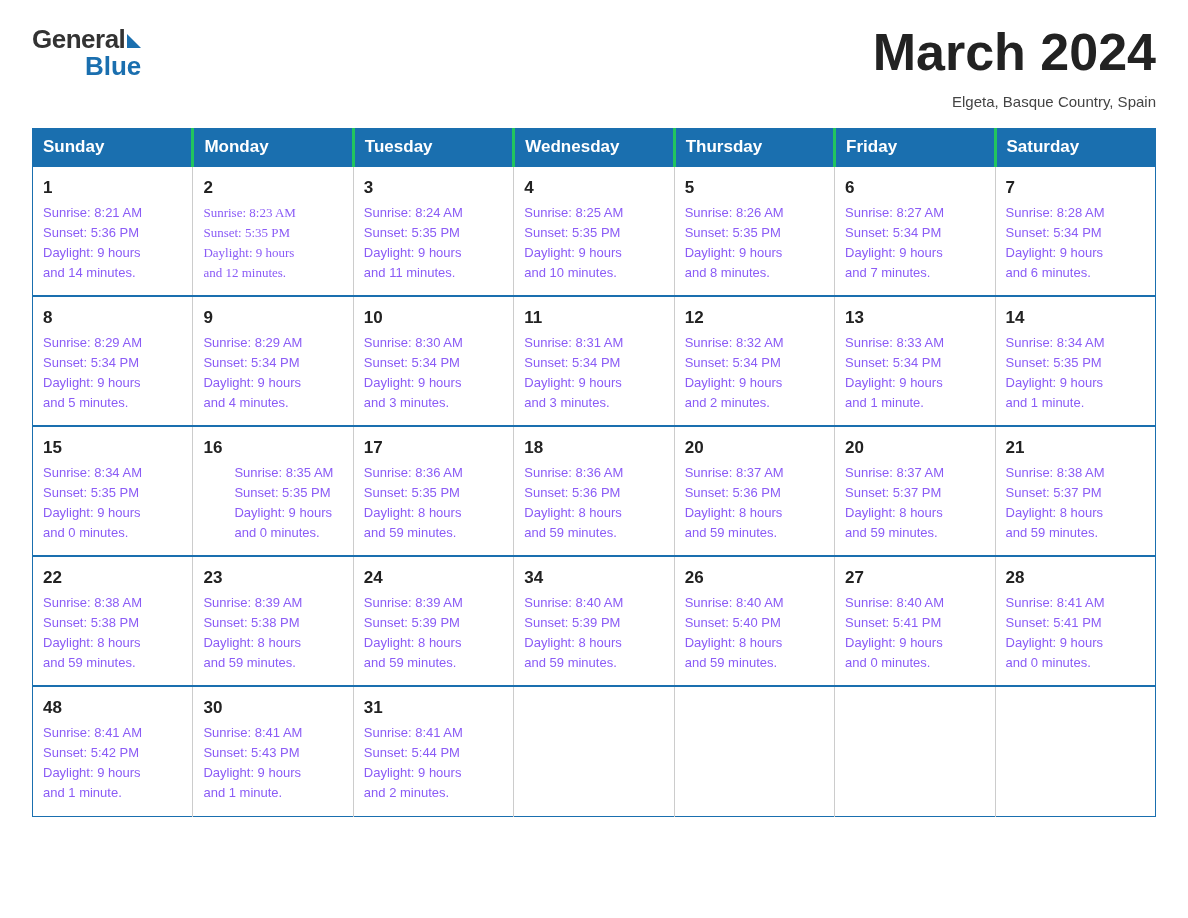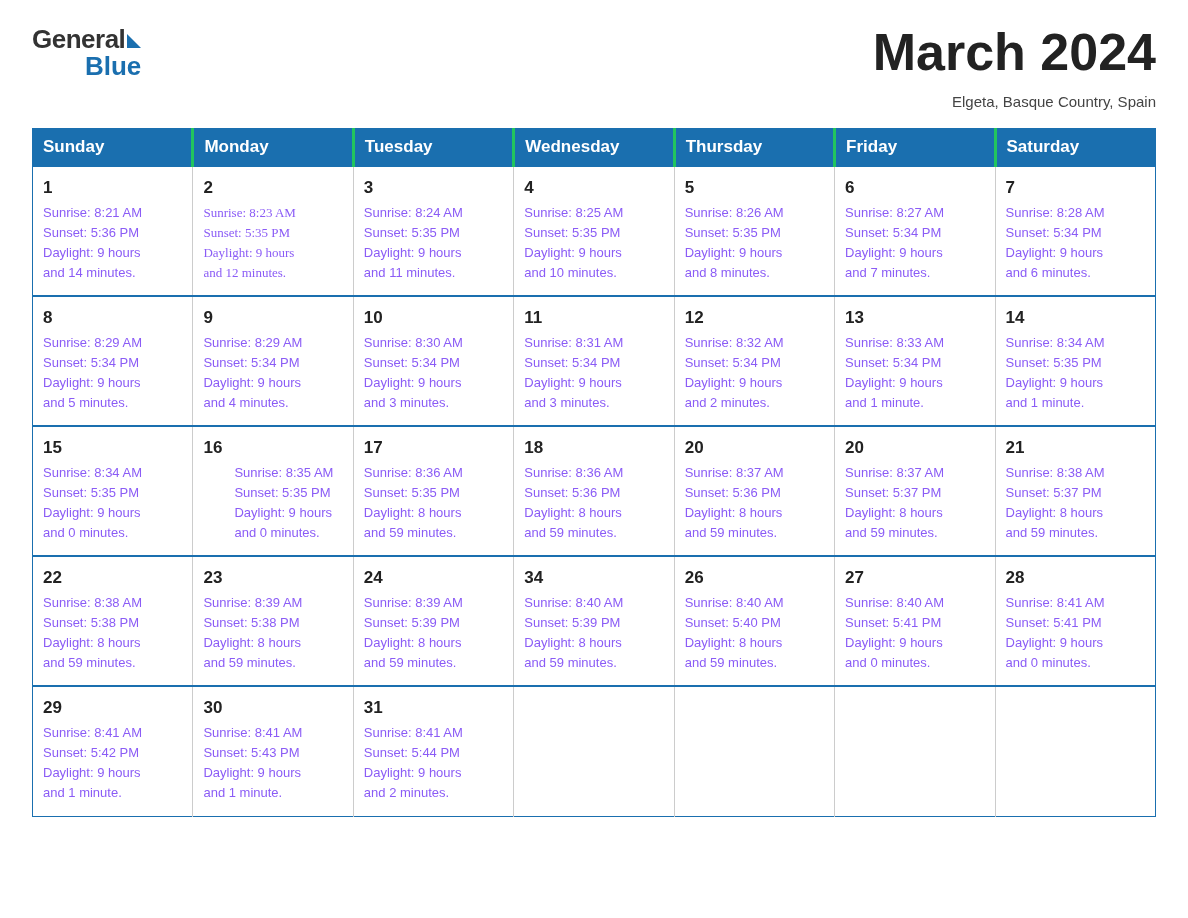--- a/index.html
+++ b/index.html
@@ -338,21 +338,21 @@
         <td>
           <span class="day-number">28</span>
           <div class="day-info" style="white-space: pre-line;">Sunrise: 8:41 AM
 Sunset: 5:41 PM
 Daylight: 9 hours
 and 0 minutes.</div>
         </td>
       </tr>
       <tr>
         <td>
-          <span class="day-number">29</span>
+          <span class="day-number">48</span>
           <div class="day-info" style="white-space: pre-line;">Sunrise: 8:41 AM
 Sunset: 5:42 PM
 Daylight: 9 hours
 and 1 minute.</div>
         </td>
         <td>
           <span class="day-number">30</span>
           <div class="day-info" style="white-space: pre-line;">Sunrise: 8:41 AM
 Sunset: 5:43 PM
 Daylight: 9 hours

